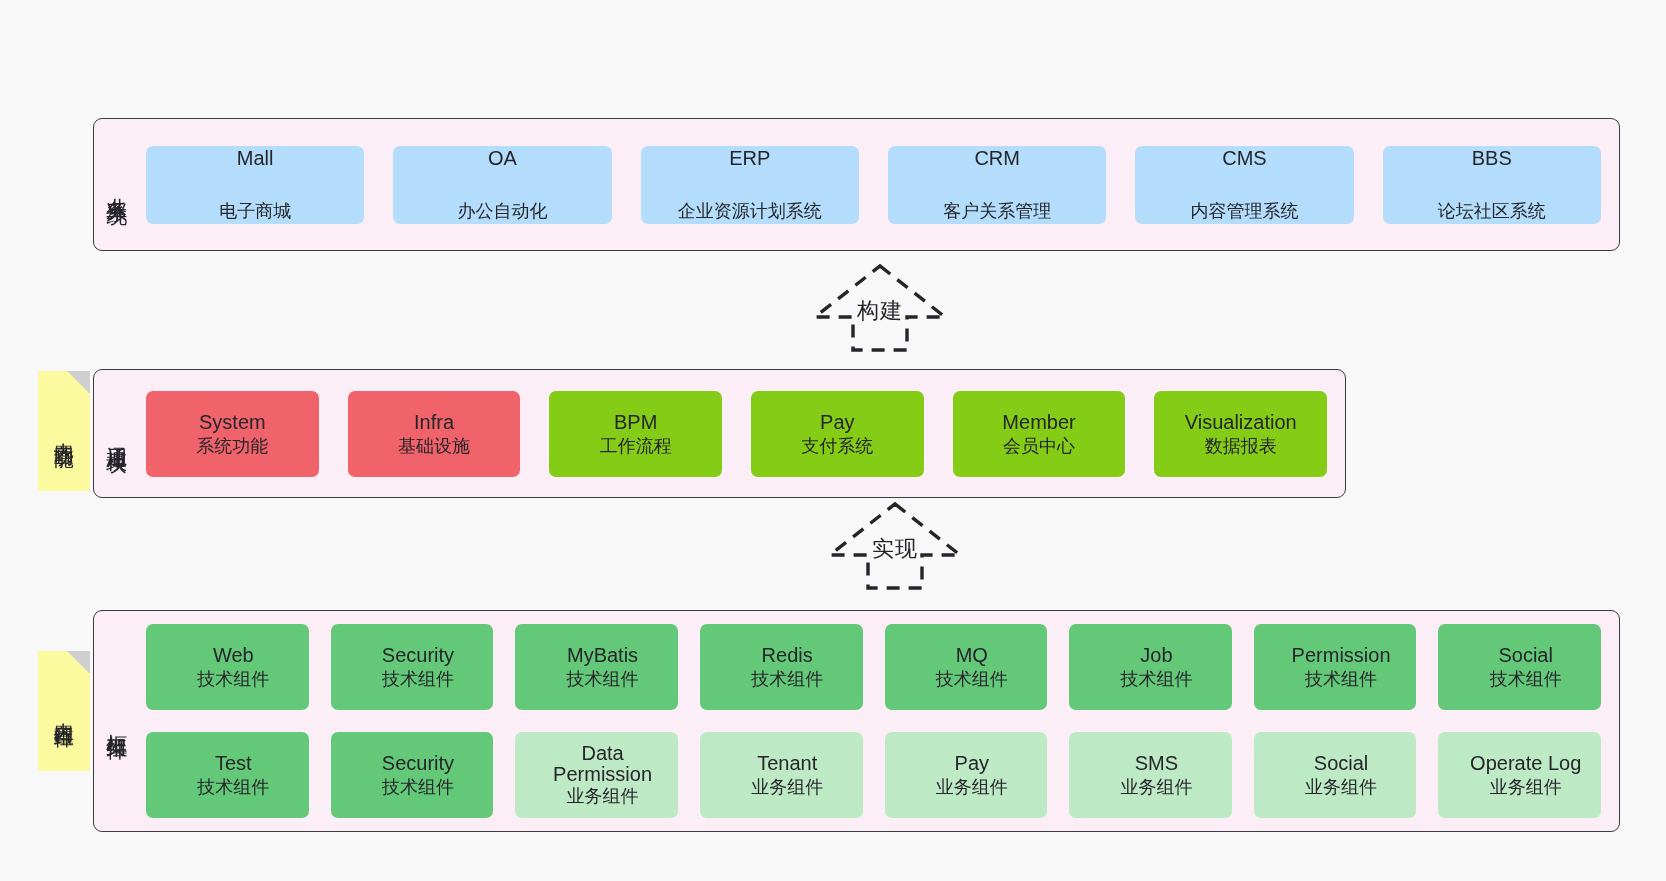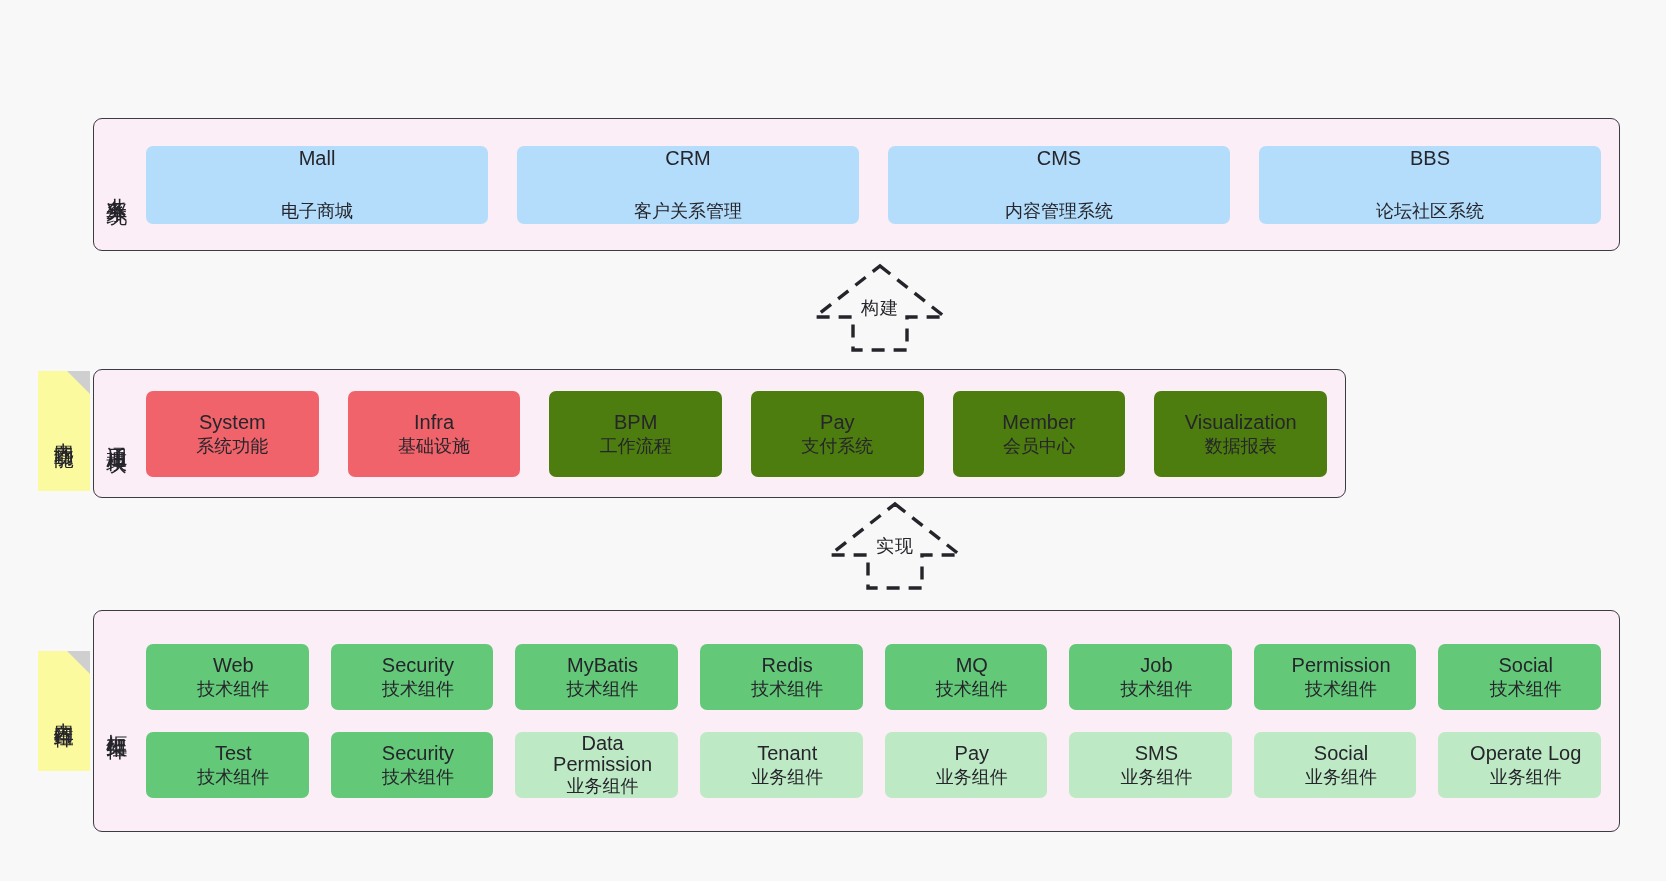--- a/index.html
+++ b/index.html
@@ -65,25 +65,25 @@
     text-align: center;
     color: #25252b;
     line-height: 1.26;
     padding: 6px 4px;
   }
   .card .t1 { font-size: 20px; }
   .card .t2 { font-size: 18px; }
 
   .h-biz   { height: 78px; }
   .h-mod   { height: 86px; }
-  .h-comp  { height: 66px; padding-left: 16px; }
+  .h-comp  { height: 86px; padding-left: 16px; }
 
   .c-blue       { background: #b3ddfb; gap: 29px; }
   .c-red        { background: #f0636a; }
-  .c-pink       { background: #4d7c0f; }
+  .c-pink       { background: #84cc16; }
   .c-green      { background: #63c878; }
   .c-lightgreen { background: #bde9c4; }
 
   
   .sticky {
     position: absolute;
     width: 52px;
     background: #fcfa9e;
     display: flex;
     align-items: center;
@@ -112,39 +112,47 @@
     position: absolute;
     width: 150px;
     height: 90px;
   }
   .arrow-wrap svg { display: block; width: 150px; height: 90px; }
   .arrow-label {
     position: absolute;
     left: 50%;
     transform: translateX(-50%);
     top: 34px;
-    font-size: 18px;
+    font-size: 22px;
     color: #24242a;
     background: transparent;
     white-space: nowrap;
     letter-spacing: 1px;
   }
 </style>
 </head>
 <body>
 
 <div id="canvas">
 
   <div class="layer" style="left:93px; top:118px; width:1527px; height:133px;">
     <div class="layer-label">业务系统</div>
     <div class="layer-body">
       <div class="row">
         <div class="card c-blue h-biz">
           <span class="t1">Mall</span>
           <span class="t2">电子商城</span>
+        </div>
+        <div class="card c-blue h-biz">
+          <span class="t1">OA</span>
+          <span class="t2">办公自动化</span>
+        </div>
+        <div class="card c-blue h-biz">
+          <span class="t1">ERP</span>
+          <span class="t2">企业资源计划系统</span>
         </div>
         <div class="card c-blue h-biz">
           <span class="t1">CRM</span>
           <span class="t2">客户关系管理</span>
         </div>
         <div class="card c-blue h-biz">
           <span class="t1">CMS</span>
           <span class="t2">内容管理系统</span>
         </div>
         <div class="card c-blue h-biz">

